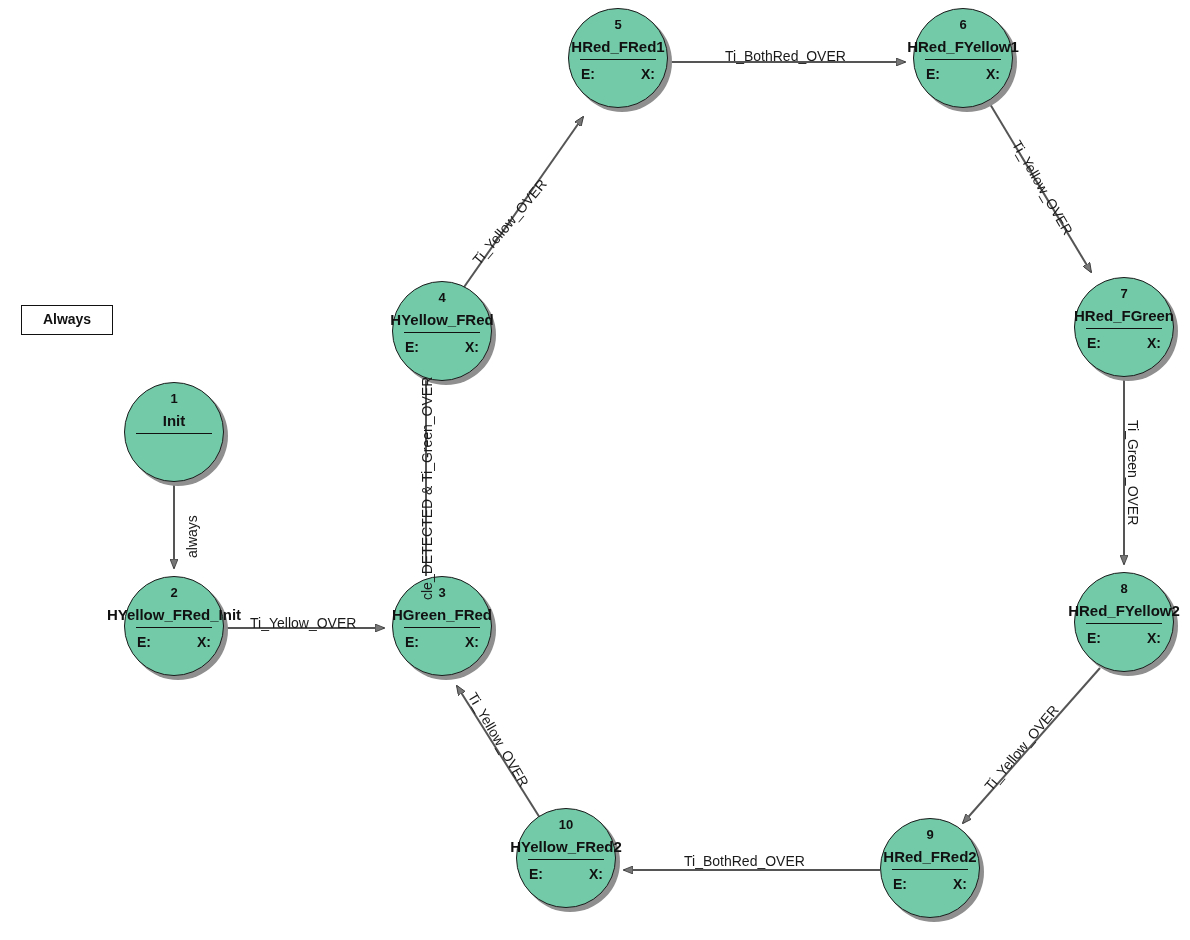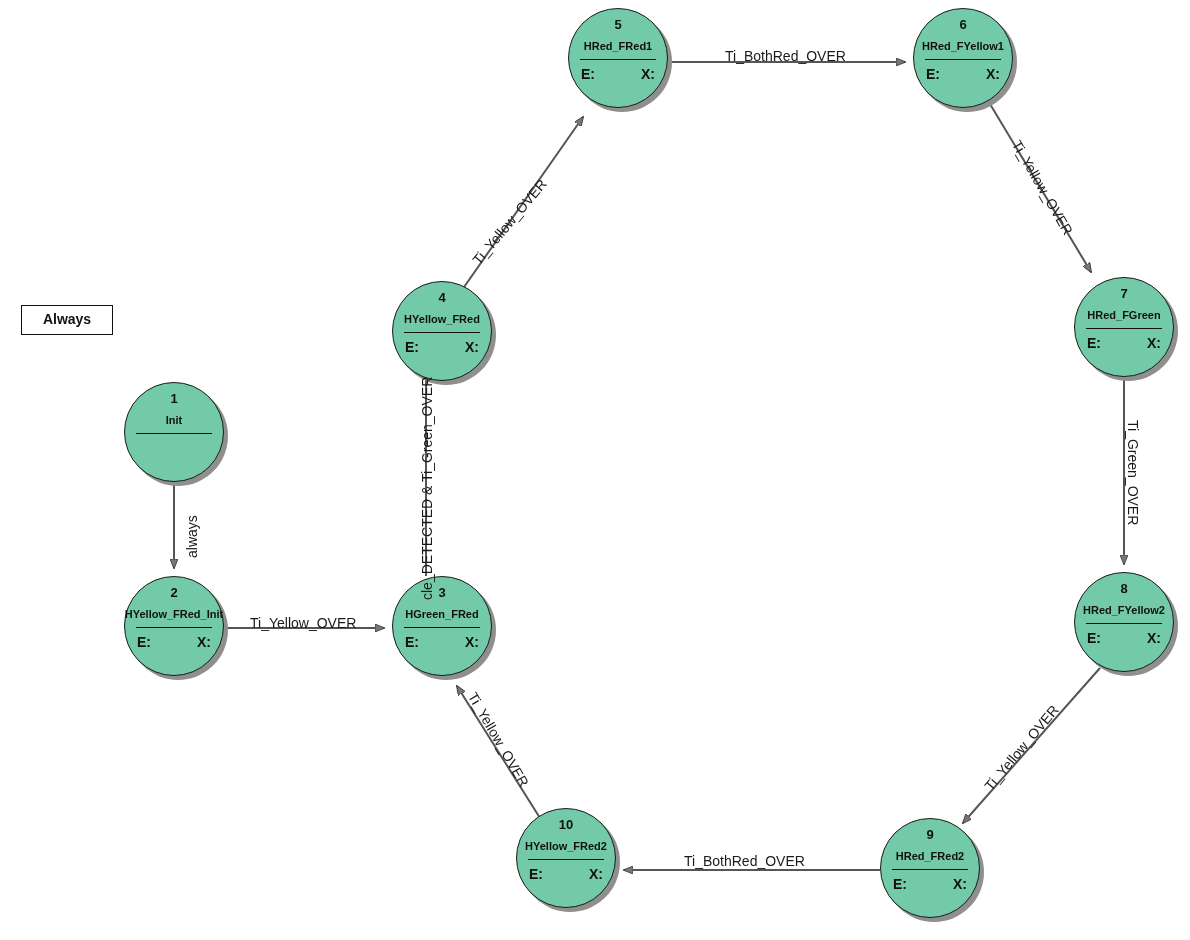--- a/index.html
+++ b/index.html
@@ -61,21 +61,21 @@
     font-weight: bold;
     color: #111111;
     line-height: 14px;
   }
   .node-name {
     position: absolute;
     left: -70px;
     top: 30px;
     width: 240px;
     text-align: center;
-    font-size: 11px;
+    font-size: 15px;
     font-weight: bold;
     color: #111111;
     white-space: nowrap;
     line-height: 17px;
   }
   .node-sep {
     position: absolute;
     left: 12px;
     top: 51px;
     width: 76px;

